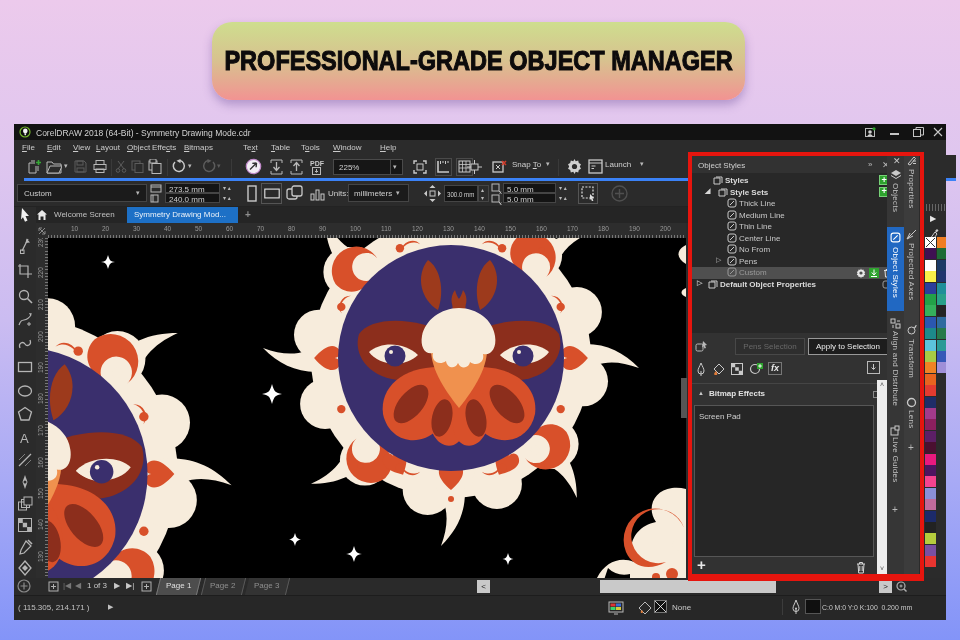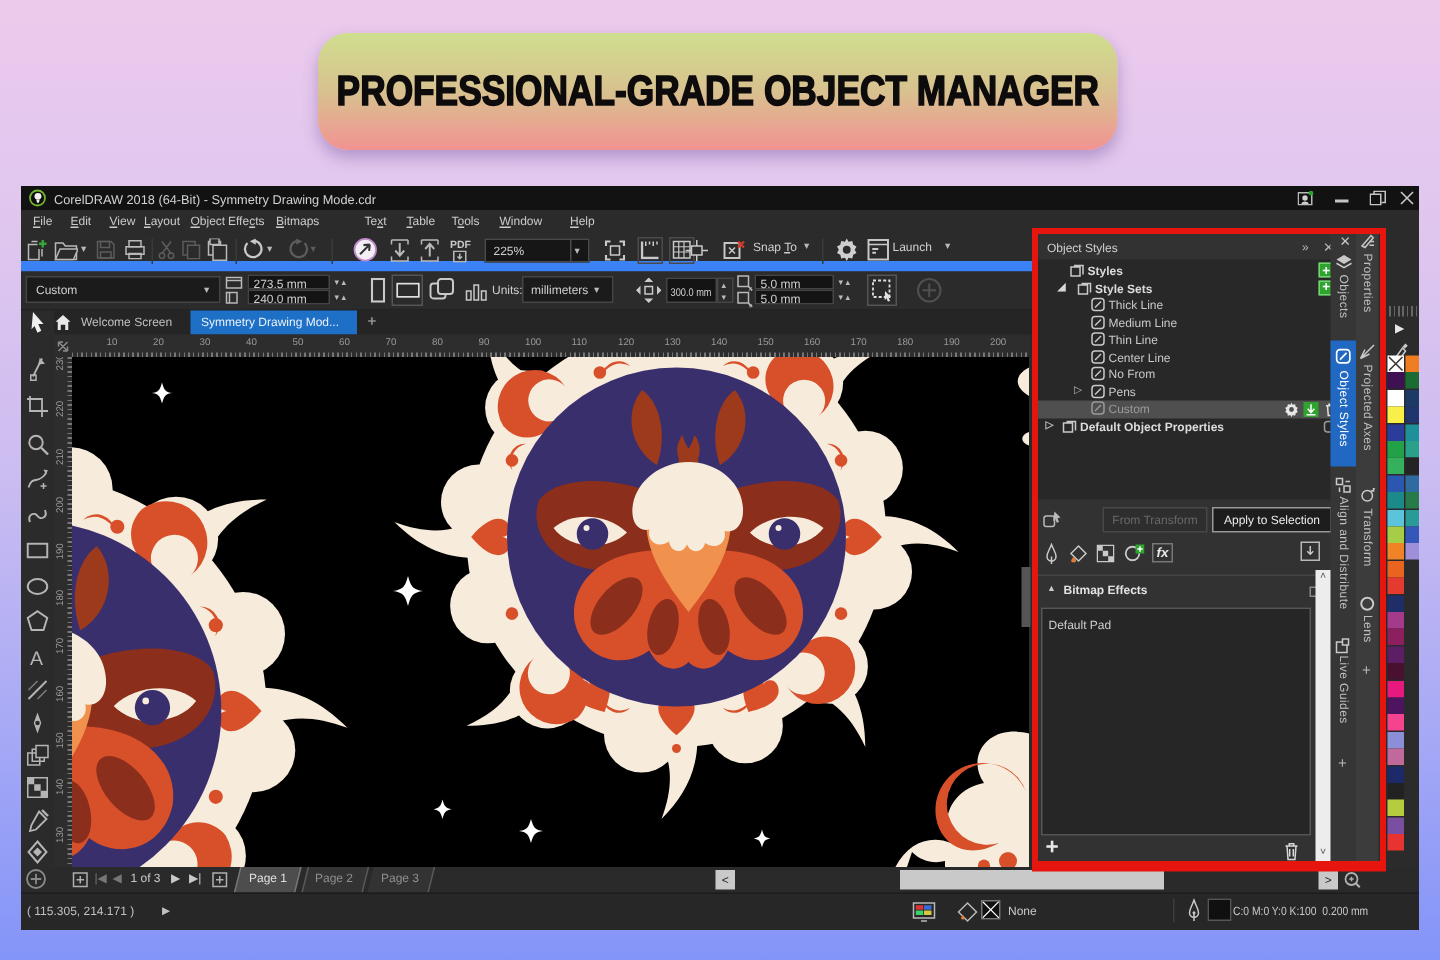--- a/index.html
+++ b/index.html
@@ -25,21 +25,21 @@
   }
   
   #win {
     position:absolute; left:14px; top:124px; width:932px; height:496px;
     background:#2b2b2b; color:#c8c8c8; font-size:8px;
   }
   #titlebar { position:absolute; left:0; top:0; width:932px; height:16px; background:#121212; }
   #titlebar .t { position:absolute; left:22px; top:3.5px; font-size:8.5px; color:#d2d2d2; }
   #menubar { position:absolute; left:0; top:16px; width:932px; height:15px; background:#2b2b2b; }
   #menubar span { position:absolute; top:3px; font-size:8px; color:#cbcbcb; }
-  #toolbar { position:absolute; left:0; top:31px; width:932px; height:26px; background:#2b2b2b; border-bottom:7px solid #3b82f6; }
+  #toolbar { position:absolute; left:10px; top:31px; width:932px; height:26px; background:#2b2b2b; border-bottom:3px solid #3b82f6; }
   #propbar { position:absolute; left:0; top:57px; width:932px; height:26px; background:#2b2b2b; border-bottom:1px solid #232323; }
   #tabrow  { position:absolute; left:0; top:83px; width:932px; height:16px; background:#252525; }
   
   #toolbox { position:absolute; left:0; top:83px; width:22px; height:371px; background:#2b2b2b; }
   #corner  { position:absolute; left:22px; top:99px; width:12px; height:15px; background:#2d2d2d; }
   #vruler  { position:absolute; left:22px; top:114px; width:12px; height:340px; background:#2d2d2d; overflow:hidden; }
   #hruler  { position:absolute; left:34px; top:99px; width:638px; height:15px; background:#2d2d2d; overflow:hidden; }
   #hruler .n, #vruler .n { position:absolute; font-size:6.5px; color:#999; }
   #canvas  { position:absolute; left:34px; top:114px; width:638px; height:340px; background:#000; overflow:hidden; }
   .tool { position:absolute; left:3px; width:16px; height:16px; }
@@ -712,21 +712,21 @@
           <span style="left:28px">Default Object Properties</span>
           <svg class="tag ico" style="left:190px;top:1px" viewBox="0 0 10 10">
             <rect x="1" y="1" width="7" height="7" rx="2" fill="none" stroke="#9a9a9a"></rect>
             <circle cx="8.5" cy="2" r="1.5" fill="#c0392b"></circle>
           </svg>
         </div>
         <svg class="abs" style="left:3px;top:184px" width="13" height="13" viewBox="0 0 13 13">
           <rect x="1" y="4" width="7" height="7" rx="1.5" fill="none" stroke="#b9b9b9"></rect>
           <path d="M8 1 l4 4 -2 .5 1 2.5 -1.5 .5 -1-2.5 -1.5 1.5z" fill="#b9b9b9"></path>
         </svg>
-        <div class="abs" style="left:43px;top:182px;width:70px;height:17px;background:#2e2e2e;border:1px solid #484848;color:#686868;text-align:center;line-height:16px">From Transform</div>
+        <div class="abs" style="left:43px;top:182px;width:70px;height:17px;background:#2e2e2e;border:1px solid #484848;color:#686868;text-align:center;line-height:16px">Pens Selection</div>
         <div class="abs" style="left:116px;top:182px;width:80px;height:17px;background:#1d1d1d;border:1px solid #999;color:#ececec;text-align:center;line-height:16px">Apply to Selection</div>
         <svg class="abs" style="left:3px;top:206px" width="12" height="15" viewBox="0 0 12 15">
           <path d="M6 1 C7.5 5 9 6.5 9 9 a3 3 0 1 1 -6 0 C3 6.5 4.5 5 6 1z" fill="none" stroke="#c9c9c9"></path>
           <path d="M6 9 v5" stroke="#c9c9c9"></path>
         </svg>
         <svg class="abs" style="left:20px;top:207px" width="13" height="13" viewBox="0 0 13 13">
           <path d="M2 6 L7 1 L12 6 L7 11z" fill="none" stroke="#c9c9c9"></path>
           <path d="M4 8 C2 10 1 12 4 12 C6 12 5.5 10 4 8z" fill="#e07b39"></path>
         </svg>
         <svg class="abs" style="left:39px;top:207px" width="12" height="12" viewBox="0 0 12 12">
@@ -740,21 +740,21 @@
         </svg>
         <span class="abs" style="left:76px;top:206px;color:#e8e8e8;font-style:italic;font-weight:bold;font-size:9px;border:1px solid #777;padding:0 2px 1px 2px">fx</span>
         <div class="abs" style="left:175px;top:205px;width:13px;height:13px;border:1px solid #b9b9b9"><svg width="11" height="11" viewBox="0 0 11 11">
             <path d="M5.5 2 v5 M3.5 5.5 L5.5 7.5 L7.5 5.5" stroke="#c9c9c9" fill="none"></path>
           </svg></div>
         <div class="abs" style="left:0;top:227px;width:197px;height:1px;background:#454545"></div>
         <span class="abs" style="left:6px;top:234px;color:#c9c9c9;font-size:6px">▲</span>
         <span class="abs" style="left:17px;top:233px;color:#e2e2e2;font-weight:bold">Bitmap Effects</span>
         <div class="abs" style="left:181px;top:235px;width:7px;height:7px;border:1px solid #8a8a8a"></div>
         <div class="abs" style="left:2px;top:249px;width:180px;height:152px;background:#262626;border:1px solid #565656">
-          <span class="abs" style="left:4px;top:6px;color:#cfcfcf">Default Pad</span>
+          <span class="abs" style="left:4px;top:6px;color:#cfcfcf">Screen Pad</span>
         </div>
         <span class="abs" style="left:5px;top:400px;color:#e8e8e8;font-size:15px;font-weight:bold">+</span>
         <svg class="abs" style="left:163px;top:405px" width="12" height="13" viewBox="0 0 12 13">
           <path d="M2 3 h8 M4.5 3 v-1.5 h3 V3 M3 3 l.7 9 h4.6 l.7-9 M4.8 5 v5 M7.2 5 v5" fill="none" stroke="#d8d8d8"></path>
         </svg>
         <div class="abs" style="left:185px;top:224px;width:14px;height:197px;background:#ededed">
           <span class="abs" style="left:3px;top:1px;color:#555;font-size:7px">˄</span>
           <span class="abs" style="left:3px;top:185px;color:#555;font-size:7px">˅</span>
         </div>
       </div>

